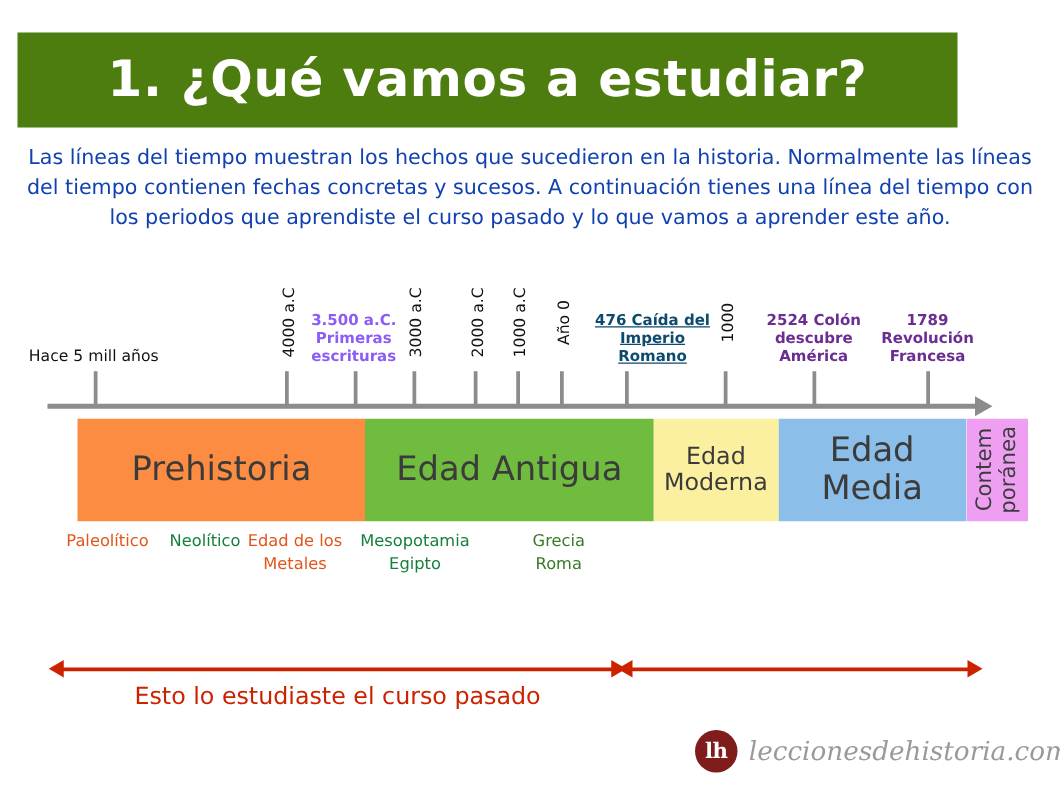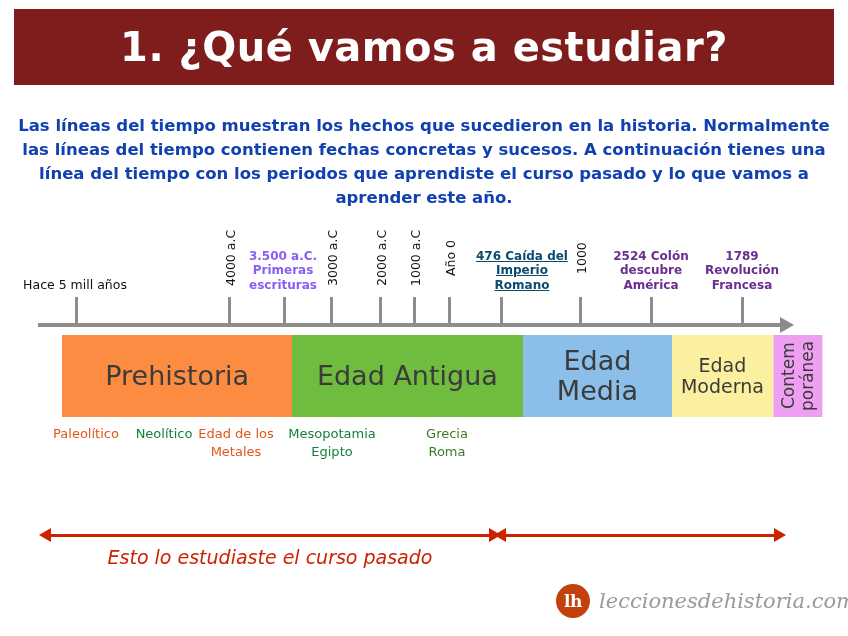--- a/index.html
+++ b/index.html
@@ -12,24 +12,24 @@
     height: 636px;
     position: relative;
     overflow: hidden;
     font-family: "Liberation Sans", sans-serif;
   }
 
   
   #header-bar {
     position: absolute;
     left: 14px;
-    top: 9px;
-    width: 820px;
+    top: 26px;
+    width: 752px;
     height: 76px;
-    background: #7f1d1d;
+    background: #4d7c0f;
     display: flex;
     align-items: center;
     justify-content: center;
   }
   #header-title {
     color: #ffffff;
     font-size: 40px;
     font-weight: 700;
     letter-spacing: 0.5px;
     font-family: "DejaVu Sans", sans-serif;
@@ -38,21 +38,21 @@
 
   
   #intro-text {
     position: absolute;
     left: 14px;
     top: 114px;
     width: 820px;
     text-align: center;
     color: #1141B0;
     font-size: 16.5px;
-    font-weight: 700;
+    font-weight: 400;
     line-height: 1.45;
     font-family: "DejaVu Sans", sans-serif;
   }
 
   
   #timeline {
     position: absolute;
     left: 0;
     top: 222px;
     width: 848px;
@@ -150,21 +150,20 @@
     line-height: 1.35;
   }
 
   
   #bottom {
     position: absolute;
     left: 0;
     top: 512px;
     width: 828px;
     height: 70px;
-    font-style: italic;
   }
   .span-arrow {
     position: absolute;
     height: 3px;
     background: #CC2200;
     top: 22px;
   }
   .span-arrow::before,
   .span-arrow::after {
     content: "";
@@ -195,21 +194,21 @@
     position: absolute;
     left: 556px;
     top: 584px;
     display: flex;
     align-items: center;
   }
   #logo-mark {
     width: 34px;
     height: 34px;
     border-radius: 50%;
-    background: #c2410c;
+    background: #7f1d1d;
     display: flex;
     align-items: center;
     justify-content: center;
     color: #ffffff;
     font-size: 17px;
     font-weight: 700;
     font-family: "DejaVu Serif", serif;
     letter-spacing: -0.5px;
   }
   #logo-text {
@@ -254,22 +253,22 @@
       <div class="date-label vert" style="color: rgb(17, 17, 17); left: 407px; height: 72px; top: 0px; transform: rotate(180deg) translateY(0px); display: flex; align-items: flex-end; justify-content: center; width: 16px;">1000 a.C</div>
       <div class="date-label vert" style="color: rgb(17, 17, 17); left: 442px; height: 72px; top: 0px; transform: rotate(180deg) translateY(0px); display: flex; align-items: flex-end; justify-content: center; width: 16px;">Año 0</div>
       <div class="date-label event" style="color: #0c4a6e; left: 476px; top: 0px; height: 70px; display: flex; align-items: flex-end; justify-content: center; text-decoration: underline;">476 Caída del Imperio Romano</div>
       <div class="date-label vert" style="color: rgb(17, 17, 17); left: 573px; height: 72px; top: 0px; transform: rotate(180deg) translateY(0px); display: flex; align-items: flex-end; justify-content: center; width: 16px;">1000</div>
       <div class="date-label event" style="color: rgb(107, 45, 145); left: 605px; top: 0px; height: 70px; display: flex; align-items: flex-end; justify-content: center;">2524 Colón descubre América</div>
       <div class="date-label event" style="color: rgb(107, 45, 145); left: 696px; top: 0px; height: 70px; display: flex; align-items: flex-end; justify-content: center;">1789 Revolución Francesa</div>
     </div>
   <div id="period-bar">
       <div class="period" style="background: rgb(251, 140, 65); color: rgb(59, 59, 59); flex: 0 0 30.3%; font-size: 27px;">Prehistoria</div>
       <div class="period" style="background: rgb(112, 188, 63); color: rgb(59, 59, 59); flex: 0 0 30.3%; font-size: 27px;">Edad Antigua</div>
+      <div class="period" style="background: rgb(250, 240, 160); color: rgb(59, 59, 59); flex: 0 0 13.2%; font-size: 19px;">Edad Moderna</div>
       <div class="period" style="background: rgb(139, 190, 232); color: rgb(59, 59, 59); flex: 0 0 19.7%; font-size: 27px;">Edad Media</div>
-      <div class="period" style="background: rgb(250, 240, 160); color: rgb(59, 59, 59); flex: 0 0 13.2%; font-size: 19px;">Edad Moderna</div>
       <div class="period rot" style="background: rgb(238, 159, 242); color: rgb(59, 59, 59); flex: 0 0 6.5%; font-size: 17px;">Contem poránea</div>
     </div>
   <div id="sub-labels">
       <div class="sub-label" style="color: rgb(226, 86, 27); left: 46px; top: 203px; width: 80px;">Paleolítico</div>
       <div class="sub-label" style="color: #15803d; left: 127px; top: 203px; width: 74px;">Neolítico</div>
       <div class="sub-label" style="color: rgb(226, 86, 27); left: 197px; top: 203px; width: 78px;">Edad de los Metales</div>
       <div class="sub-label" style="color: #15803d; left: 277px; top: 203px; width: 110px;">Mesopotamia Egipto</div>
       <div class="sub-label" style="color: rgb(61, 122, 40); left: 408px; top: 203px; width: 78px;">Grecia Roma</div>
     </div>
 </div>

